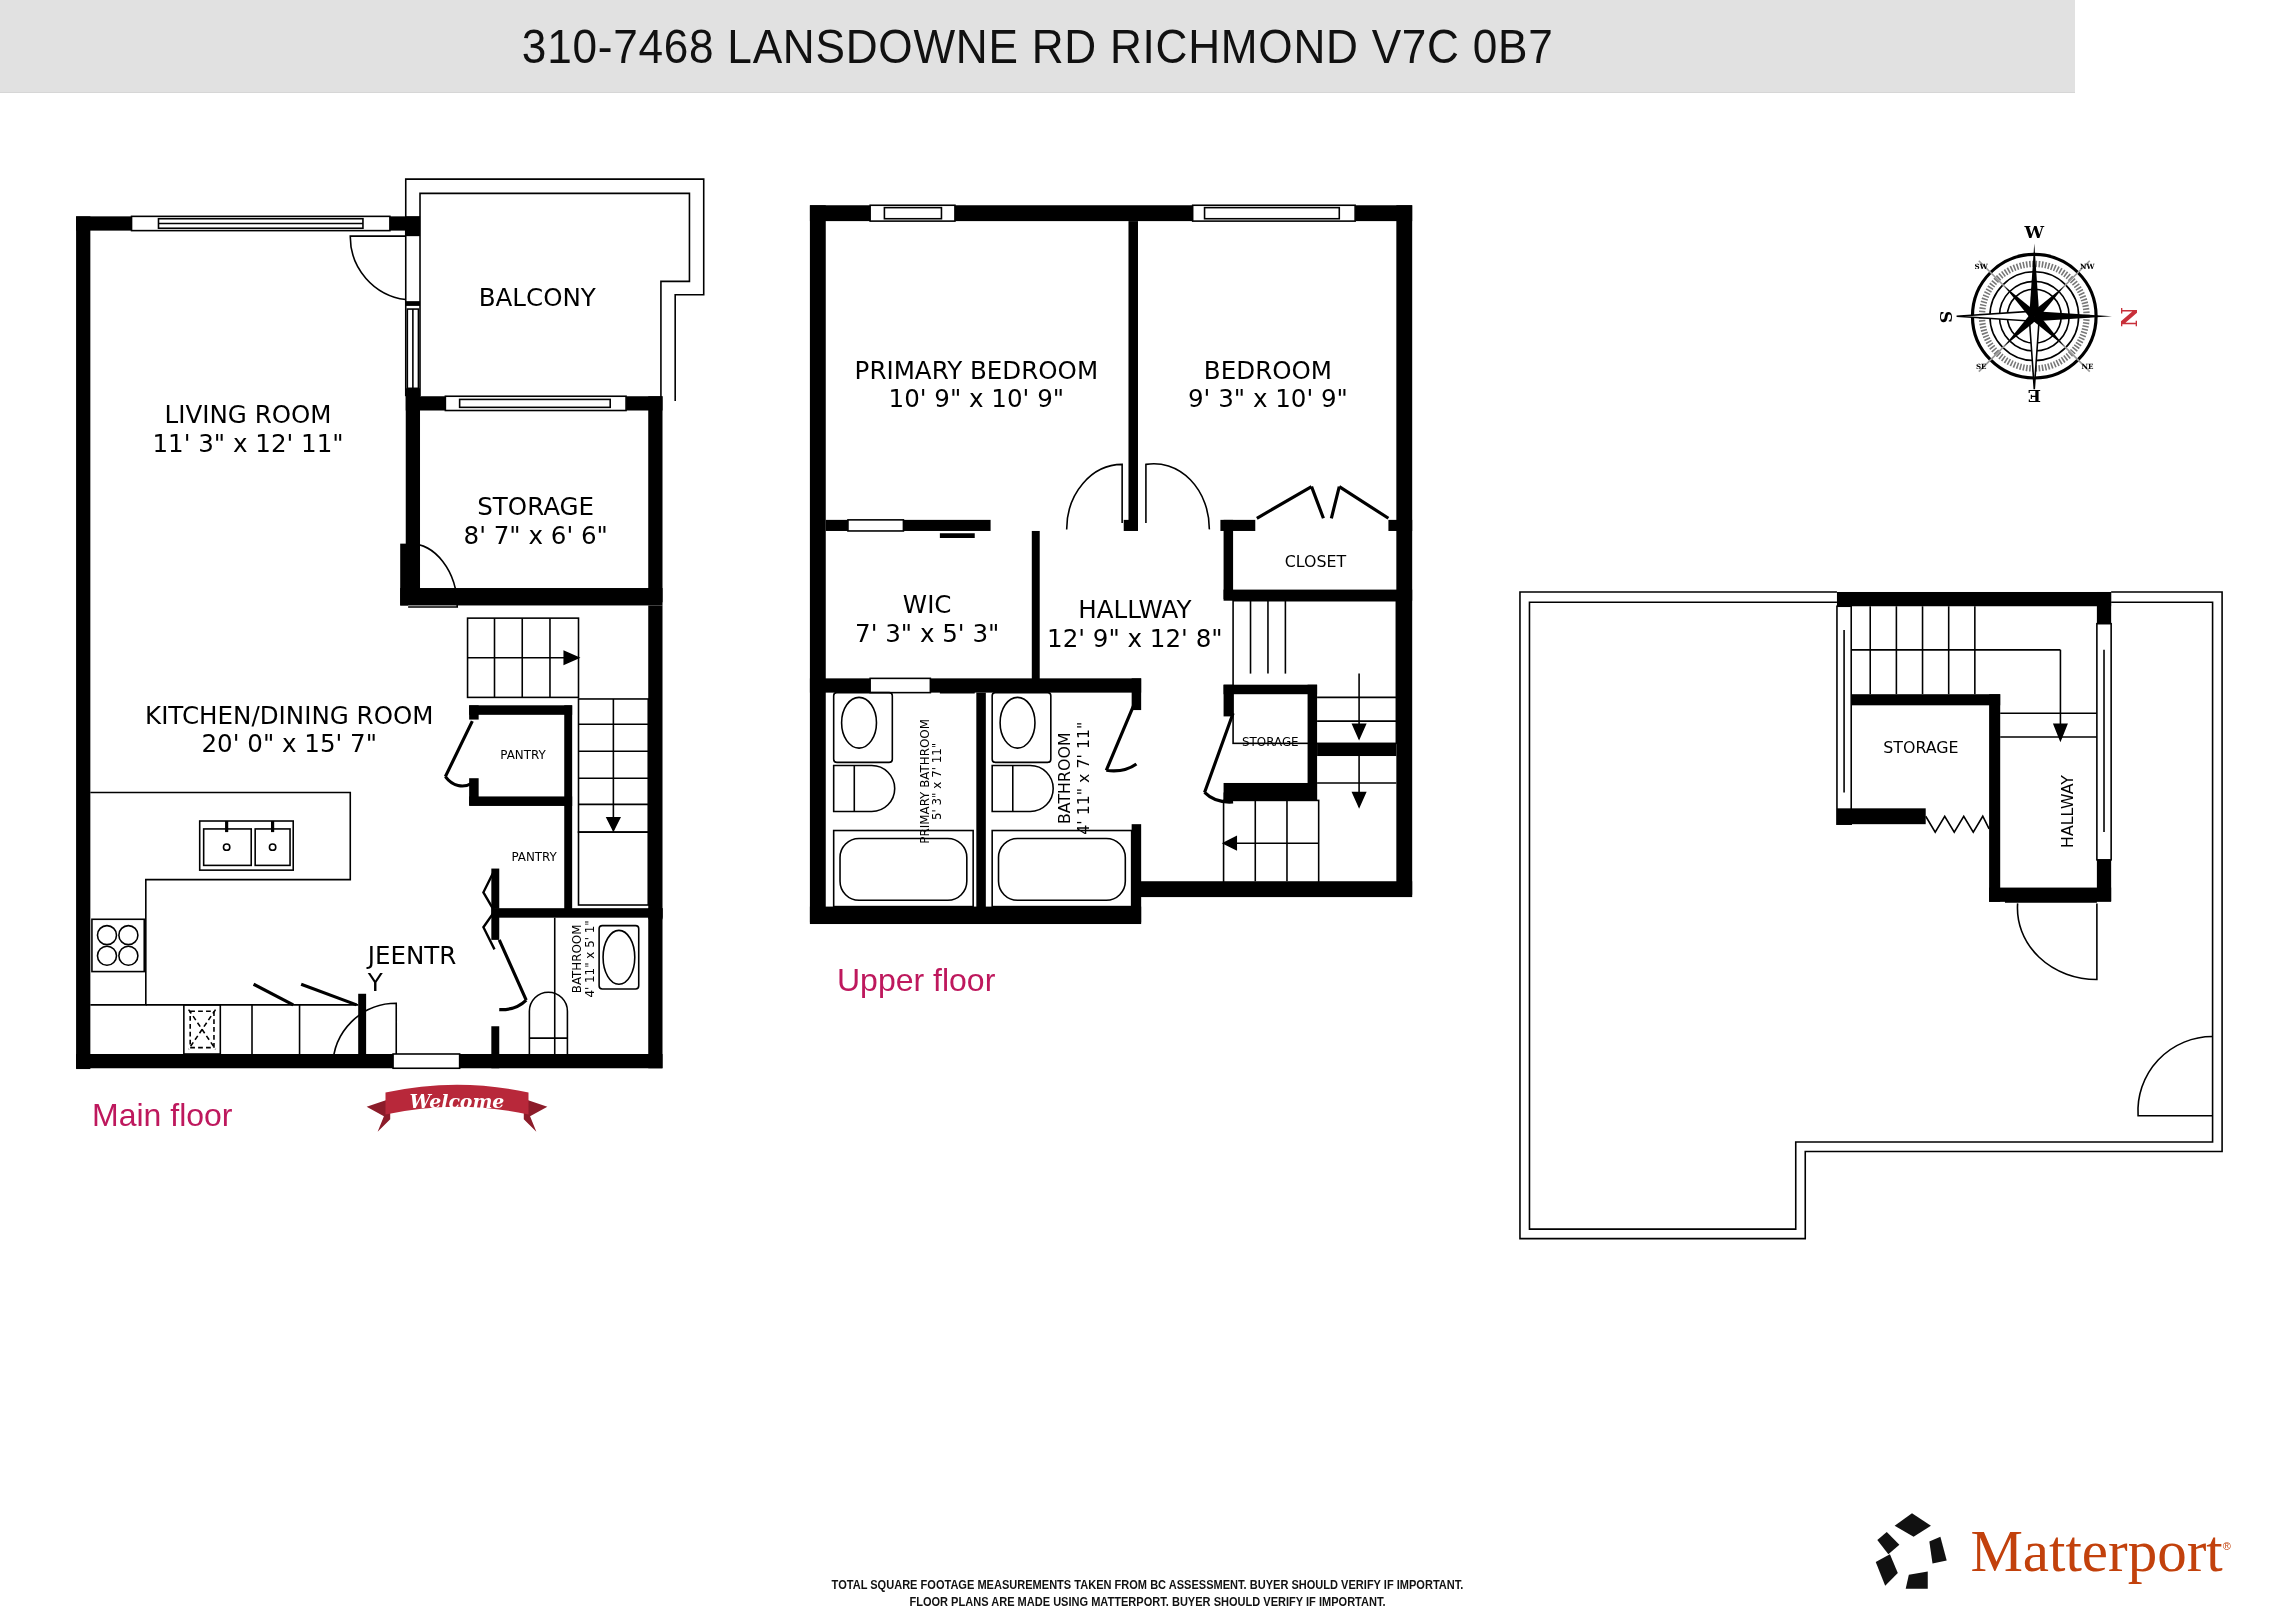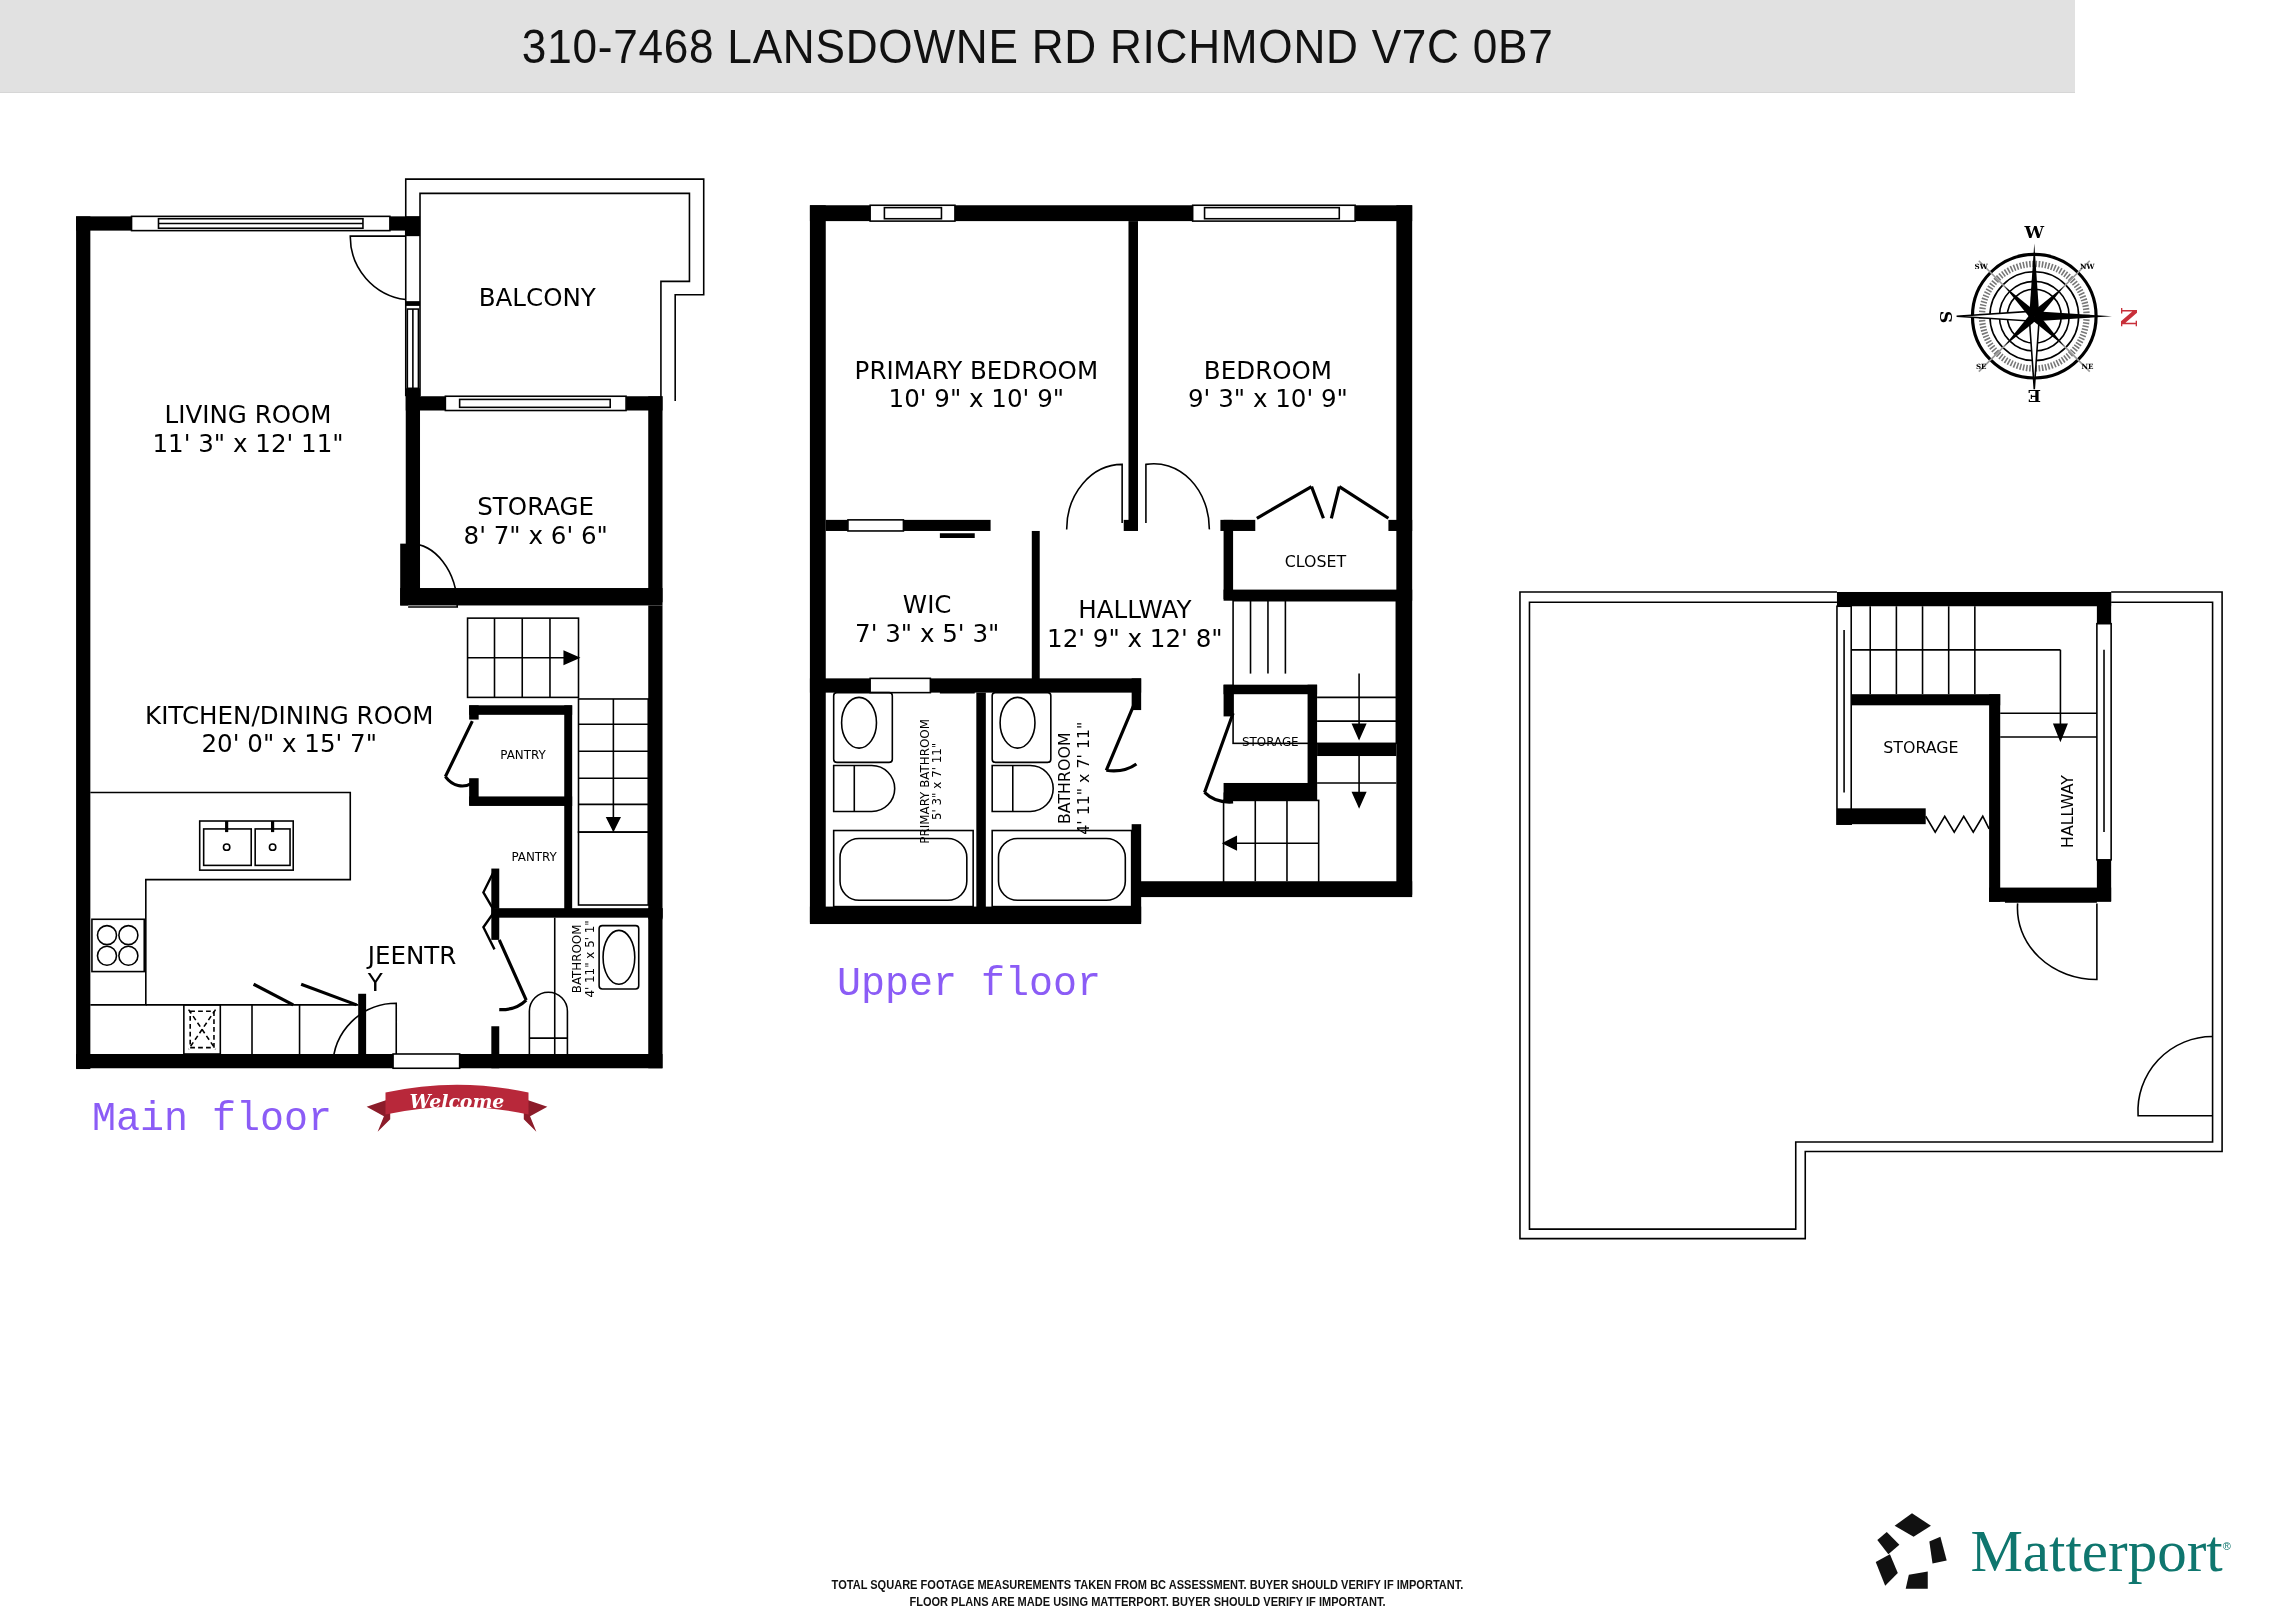--- a/index.html
+++ b/index.html
@@ -3,24 +3,24 @@
 <meta charset="utf-8">
 <style>
   html, body { margin: 0; padding: 0; background: #ffffff; }
   body { width: 2295px; height: 1623px; position: relative; overflow: hidden; font-family: "DejaVu Sans", sans-serif; }
   .header { position: absolute; left: 0; top: 0; width: 2075px; height: 92px; background: #e1e1e1; border-bottom: 1.6px solid #d6d6d6; display: flex; align-items: center; justify-content: center; }
   .header-title { font-family: "Liberation Sans", sans-serif; font-size: 48px; color: #111; letter-spacing: 0.8px; transform: scaleX(0.92); }
   svg.plan { position: absolute; left: 0; top: 0; }
   .room-label { font-family: "DejaVu Sans", sans-serif; font-size: 31px; fill: #000; }
   .room-small { font-family: "DejaVu Sans", sans-serif; font-size: 20px; fill: #000; }
   .room-tiny { font-family: "DejaVu Sans", sans-serif; font-size: 15px; fill: #000; }
-  .floor-caption { position: absolute; font-family: Liberation Mono, monospace; font-size: 40px; color: #8b5cf6; }
+  .floor-caption { position: absolute; font-family: Liberation Sans, sans-serif; font-size: 32px; color: #be185d; }
   .disclaimer { position: absolute; left: 0; width: 2295px; top: 1577px; text-align: center; font-family: "Liberation Sans", sans-serif; font-weight: bold; font-size: 12px; line-height: 17.4px; color: #111; transform: scaleX(0.92); }
   .brand { position: absolute; left: 1871px; top: 1510px; display: flex; align-items: center; gap: 17.4px; }
-  .brand-name { font-family: "Liberation Serif", serif; font-size: 59px; color: #0f766e; }
+  .brand-name { font-family: "Liberation Serif", serif; font-size: 59px; color: #c2410c; }
   .brand-reg { font-family: "Liberation Sans", sans-serif; font-size: 11px; vertical-align: super; }
   .welcome { position: absolute; left: 366px; top: 1080px; }
 </style>
 </head>
 <body>
 
 <div class="header">
   <span class="header-title">310-7468 LANSDOWNE RD RICHMOND V7C 0B7</span>
 </div>
 

